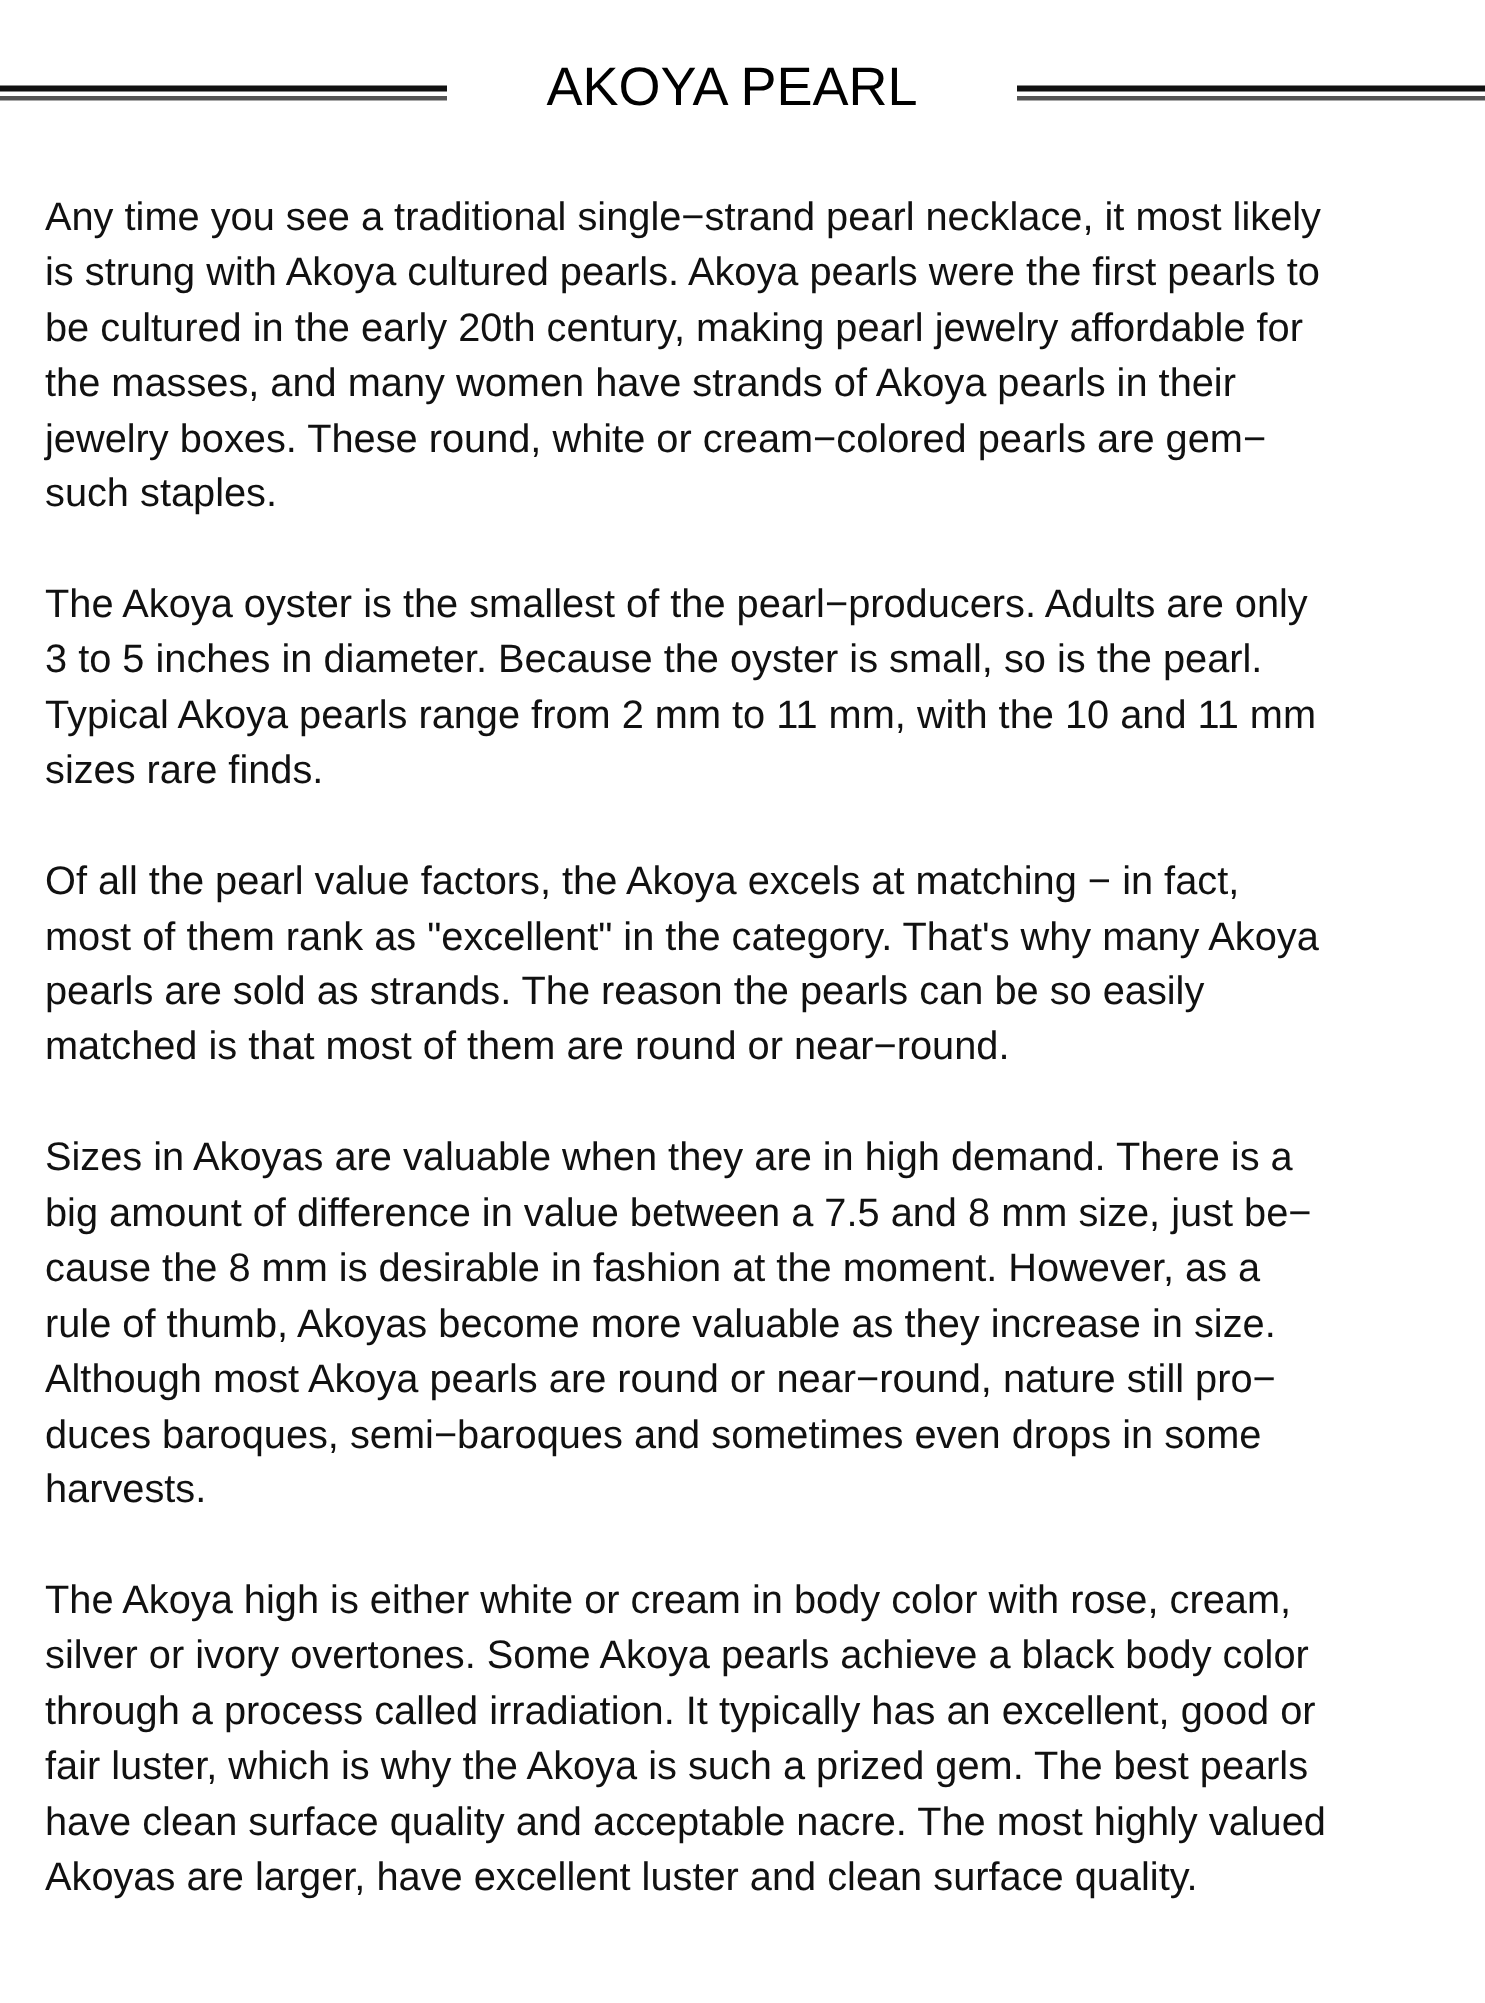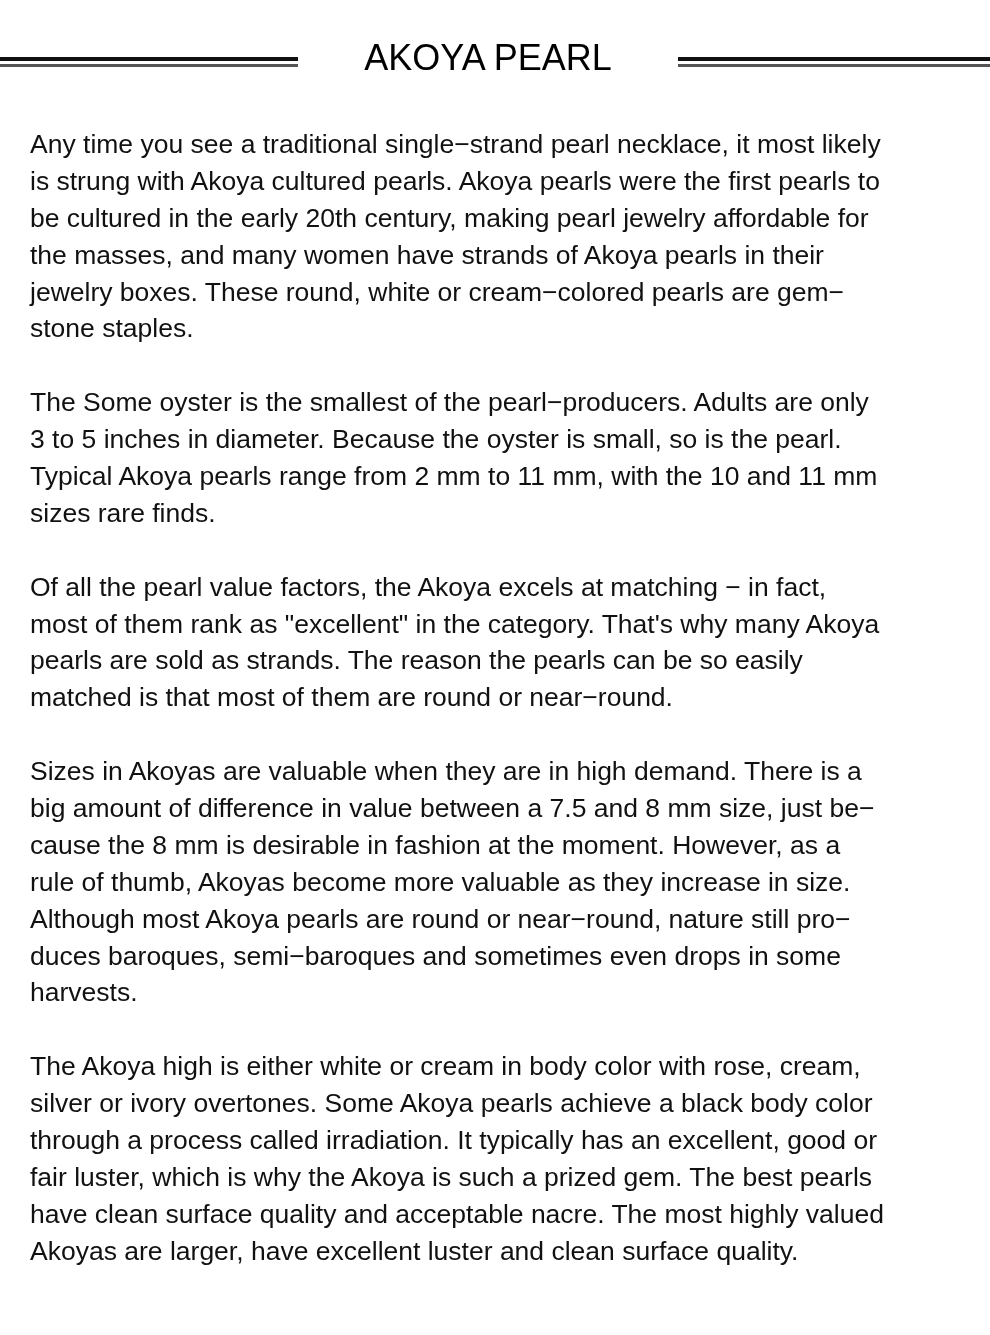--- a/index.html
+++ b/index.html
@@ -89,27 +89,27 @@
   </div>
 </div>
 
 <div class="content">
   <div class="paragraph">
     <span class="line">Any time you see a traditional single−strand pearl necklace, it most likely</span>
     <span class="line">is strung with Akoya cultured pearls. Akoya pearls were the first pearls to</span>
     <span class="line">be cultured in the early 20th century, making pearl jewelry affordable for</span>
     <span class="line">the masses, and many women have strands of Akoya pearls in their</span>
     <span class="line">jewelry boxes. These round, white or cream−colored pearls are gem−</span>
-    <span class="line">stone staples.</span>
+    <span class="line">such staples.</span>
   </div>
   <span class="gap"></span>
 
 
   <div class="paragraph">
-    <span class="line">The Some oyster is the smallest of the pearl−producers. Adults are only</span>
+    <span class="line">The Akoya oyster is the smallest of the pearl−producers. Adults are only</span>
     <span class="line">3 to 5 inches in diameter. Because the oyster is small, so is the pearl.</span>
     <span class="line">Typical Akoya pearls range from 2 mm to 11 mm, with the 10 and 11 mm</span>
     <span class="line">sizes rare finds.</span>
   </div>
   <span class="gap"></span>
 
   <div class="paragraph">
     <span class="line">Of all the pearl value factors, the Akoya excels at matching − in fact,</span>
     <span class="line">most of them rank as "excellent" in the category. That's why many Akoya</span>
     <span class="line">pearls are sold as strands. The reason the pearls can be so easily</span>

